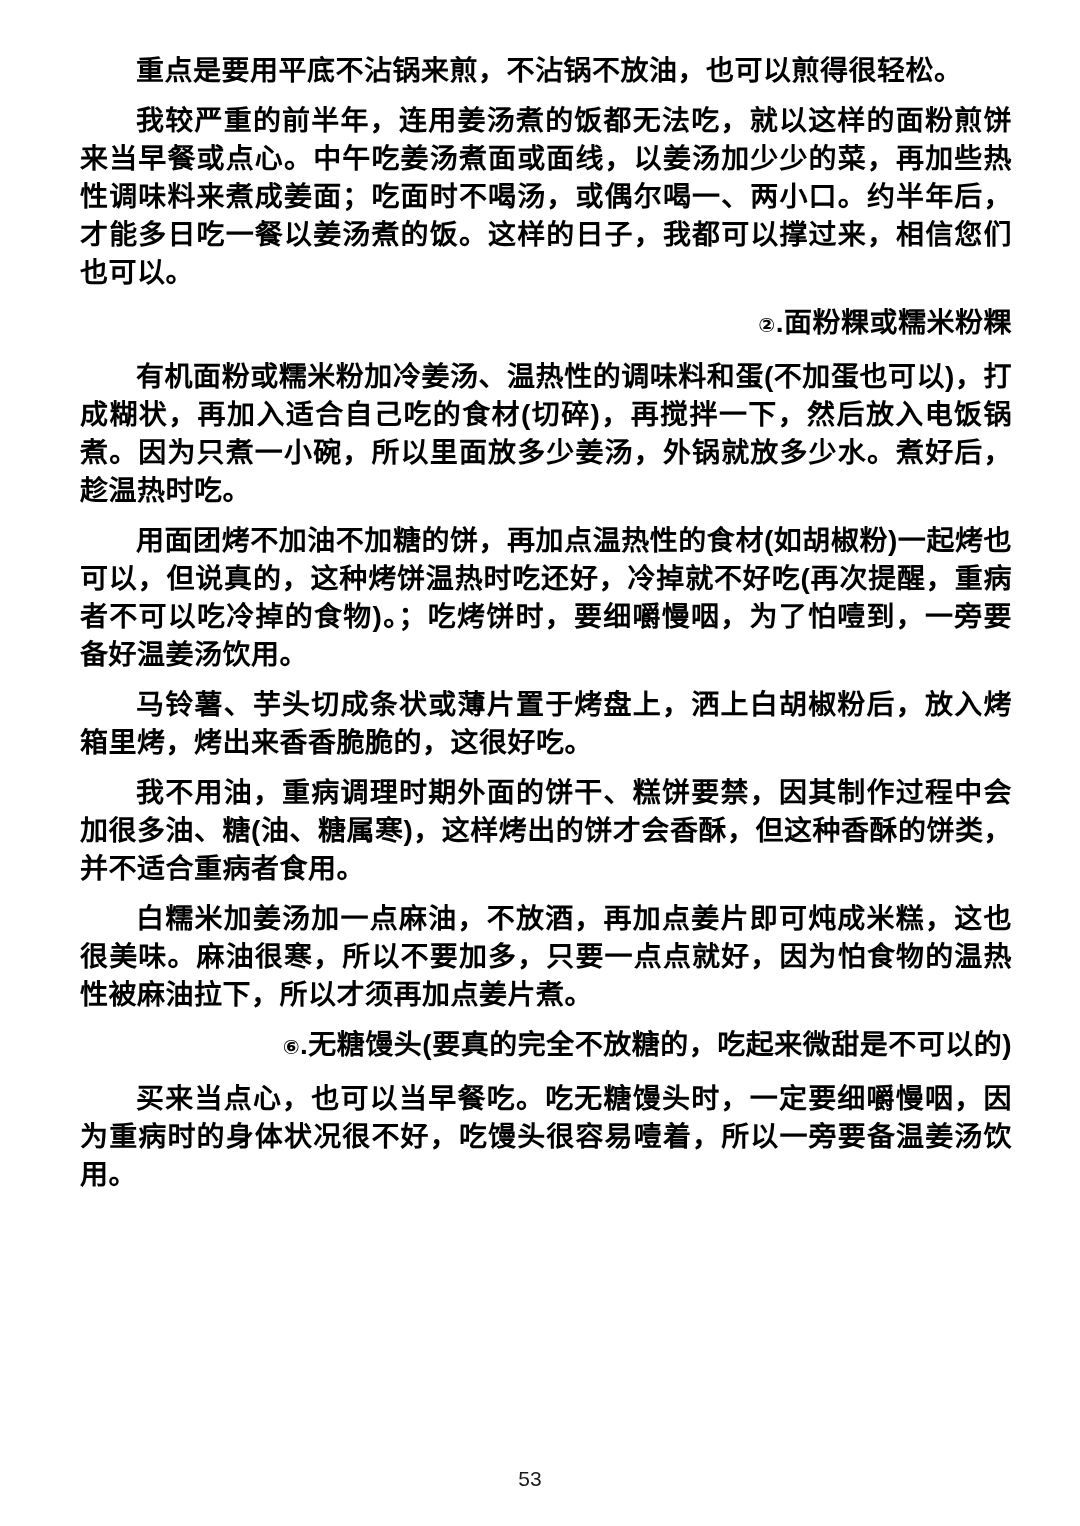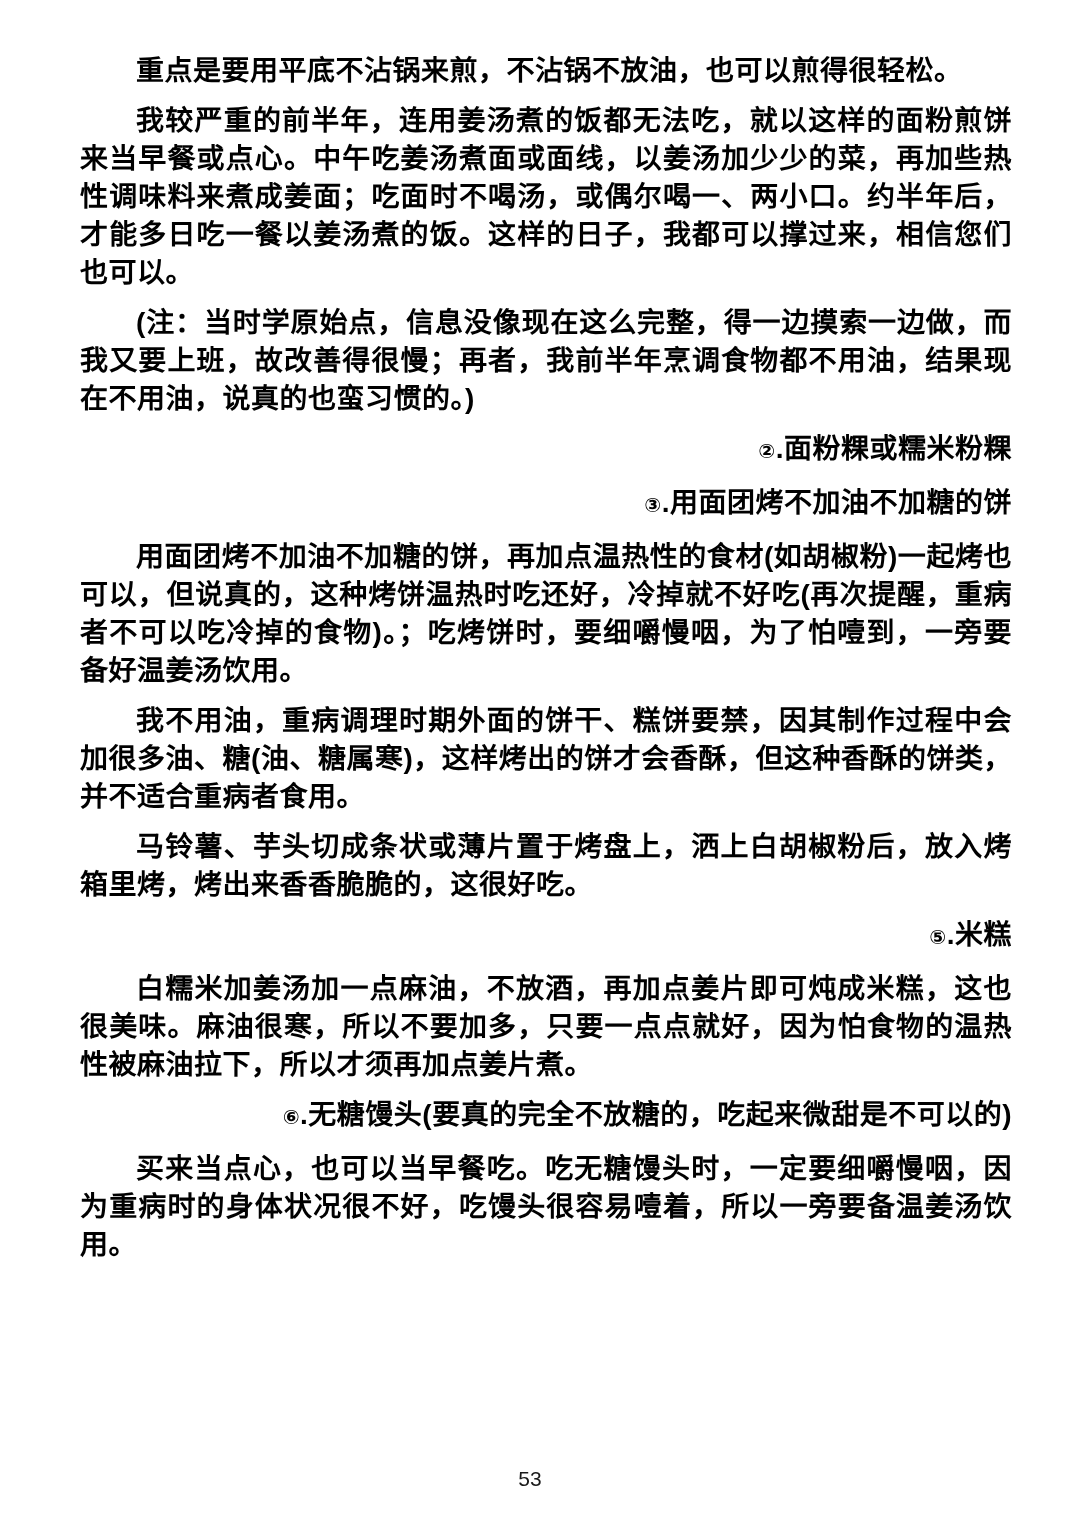--- a/index.html
+++ b/index.html
@@ -55,41 +55,35 @@
 </style>
 </head>
 <body>
 
 <div class="page-content">
 
   <div class="para">重点是要用平底不沾锅来煎，不沾锅不放油，也可以煎得很轻松。</div>
 
   <div class="para">我较严重的前半年，连用姜汤煮的饭都无法吃，就以这样的面粉煎饼来当早餐或点心。中午吃姜汤煮面或面线，以姜汤加少少的菜，再加些热性调味料来煮成姜面；吃面时不喝汤，或偶尔喝一、两小口。约半年后，才能多日吃一餐以姜汤煮的饭。这样的日子，我都可以撑过来，相信您们也可以。</div>
 
-  <div class="para">(注：当时学原始点，信息没像现在这么完整，得一边摸索一边做，而我又要上班，故改善得很慢；再者，我前半年烹调食物都不用油，结果现在不用油，说真的也蛮习惯的。)</div>
 
   <div class="heading">
     <span class="num-big"></span><span class="num-small">②</span><span class="h-title">.面粉粿或糯米粉粿</span>
   </div>
 
+  <div class="para">有机面粉或糯米粉加冷姜汤、温热性的调味料和蛋(不加蛋也可以)，打成糊状，再加入适合自己吃的食材(切碎)，再搅拌一下，然后放入电饭锅煮。因为只煮一小碗，所以里面放多少姜汤，外锅就放多少水。煮好后，趁温热时吃。</div>
 
-  <div class="heading">
-    <span class="num-big"></span><span class="num-small">③</span><span class="h-title">.用面团烤不加油不加糖的饼</span>
-  </div>
 
   <div class="para">用面团烤不加油不加糖的饼，再加点温热性的食材(如胡椒粉)一起烤也可以，但说真的，这种烤饼温热时吃还好，冷掉就不好吃(再次提醒，重病者不可以吃冷掉的食物)。；吃烤饼时，要细嚼慢咽，为了怕噎到，一旁要备好温姜汤饮用。</div>
 
 
+  <div class="para">马铃薯、芋头切成条状或薄片置于烤盘上，洒上白胡椒粉后，放入烤箱里烤，烤出来香香脆脆的，这很好吃。</div>
+
   <div class="para">我不用油，重病调理时期外面的饼干、糕饼要禁，因其制作过程中会加很多油、糖(油、糖属寒)，这样烤出的饼才会香酥，但这种香酥的饼类，并不适合重病者食用。</div>
 
-  <div class="para">马铃薯、芋头切成条状或薄片置于烤盘上，洒上白胡椒粉后，放入烤箱里烤，烤出来香香脆脆的，这很好吃。</div>
-
-  <div class="heading">
-    <span class="num-big"></span><span class="num-small">⑤</span><span class="h-title">.米糕</span>
-  </div>
 
   <div class="para">白糯米加姜汤加一点麻油，不放酒，再加点姜片即可炖成米糕，这也很美味。麻油很寒，所以不要加多，只要一点点就好，因为怕食物的温热性被麻油拉下，所以才须再加点姜片煮。</div>
 
   <div class="heading">
     <span class="num-big"></span><span class="num-small">⑥</span><span class="h-title">.无糖馒头(要真的完全不放糖的，吃起来微甜是不可以的)</span>
   </div>
 
   <div class="para">买来当点心，也可以当早餐吃。吃无糖馒头时，一定要细嚼慢咽，因为重病时的身体状况很不好，吃馒头很容易噎着，所以一旁要备温姜汤饮用。</div>
 
 </div>

